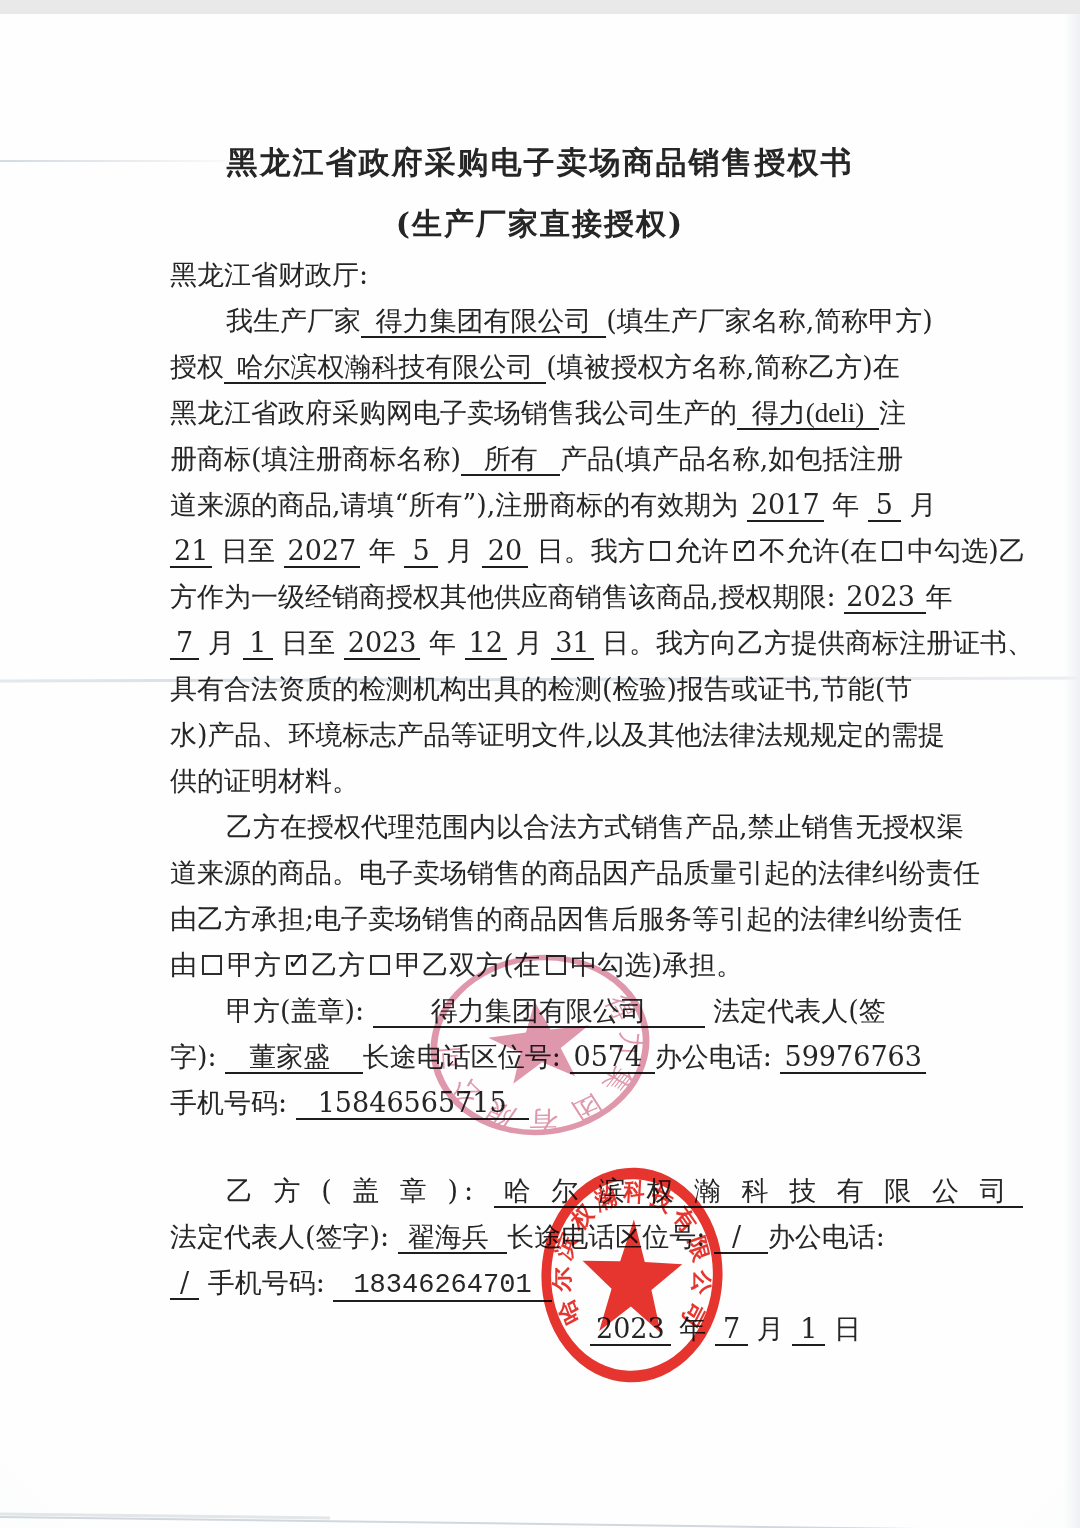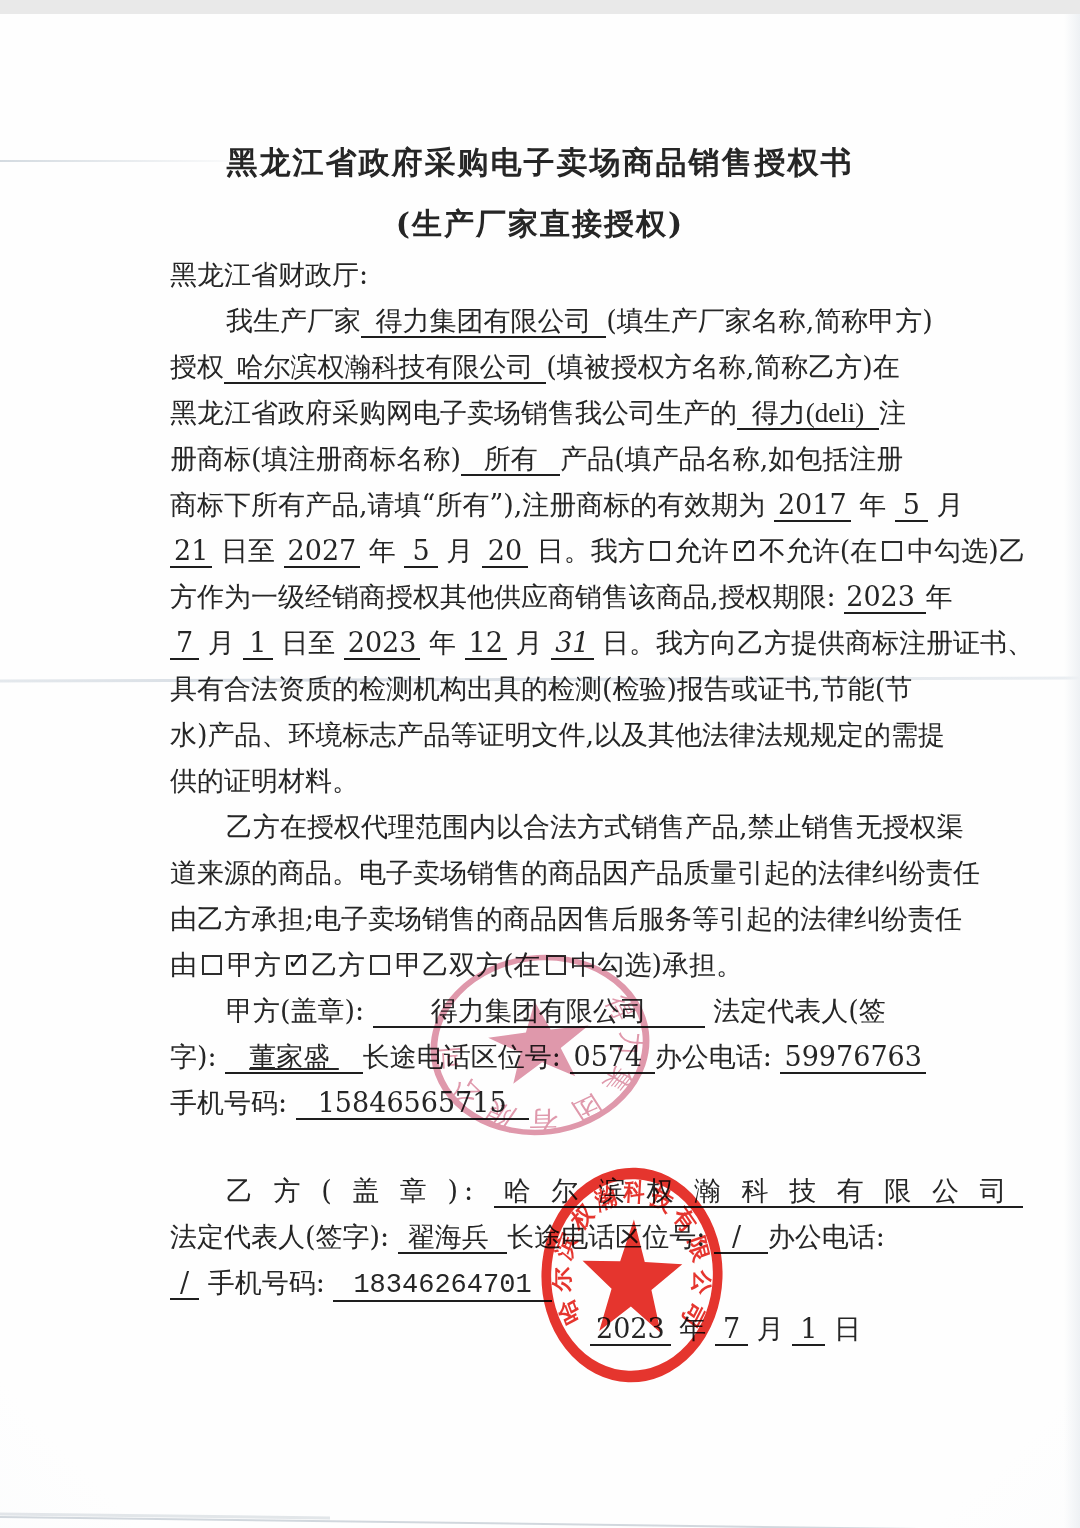--- a/index.html
+++ b/index.html
@@ -47,33 +47,33 @@
 
   <div class="doc-title">黑龙江省政府采购电子卖场商品销售授权书</div>
   <div class="doc-subtitle">(生产厂家直接授权)</div>
 
   <div class="doc-body" id="doc-body">
       <div class="line"><span>黑龙江省财政厅:</span></div>
       <div class="line indent"><span>我生产厂家</span><span class="u" style="padding: 0px 6px;"> 得力集团有限公司 </span><span> (填生产厂家名称,简称甲方)</span></div>
       <div class="line"><span>授权</span><span class="u" style="padding: 0px 4px;"> 哈尔滨权瀚科技有限公司 </span><span> (填被授权方名称,简称乙方)在</span></div>
       <div class="line"><span>黑龙江省政府采购网电子卖场销售我公司生产的</span><span class="u" style="padding: 0px 8px; font-family: Liberation Serif, serif;"> 得力(deli) </span><span> 注</span></div>
       <div class="line"><span>册商标(填注册商标名称)</span><span class="u" style="padding: 0px 14px;"> 所有 </span><span> 产品(填产品名称,如包括注册</span></div>
-      <div class="line"><span>商标下所有产品,请填“所有”),注册商标的有效期为 </span><span class="u" style="padding: 0px 4px;">2017</span><span> 年 </span><span class="u" style="padding: 0px 8px;">5</span><span> 月</span></div>
+      <div class="line"><span>道来源的商品,请填“所有”),注册商标的有效期为 </span><span class="u" style="padding: 0px 4px;">2017</span><span> 年 </span><span class="u" style="padding: 0px 8px;">5</span><span> 月</span></div>
       <div class="line"><span class="u" style="padding: 0px 4px;">21</span><span> 日至 </span><span class="u" style="padding: 0px 4px;">2027</span><span> 年 </span><span class="u" style="padding: 0px 8px;">5</span><span> 月 </span><span class="u" style="padding: 0px 6px;">20</span><span> 日。我方</span><span class="cb"></span><span>允许</span><span class="cb checked"><span class="mark">✓</span></span><span>不允许(在</span><span class="cb"></span><span>中勾选)乙</span></div>
       <div class="line"><span>方作为一级经销商授权其他供应商销售该商品,授权期限: </span><span class="u" style="padding: 0px 2px;"> 2023 </span><span> 年</span></div>
-      <div class="line"><span class="u" style="padding: 0px 6px;">7</span><span> 月 </span><span class="u" style="padding: 0px 6px;">1</span><span> 日至 </span><span class="u" style="padding: 0px 4px;">2023</span><span> 年 </span><span class="u" style="padding: 0px 4px;">12</span><span> 月 </span><span class="u" style="padding: 0px 4px; font-style: italic;">31</span><span> 日。我方向乙方提供商标注册证书、</span></div>
+      <div class="line"><span class="u" style="padding: 0px 6px;">7</span><span> 月 </span><span class="u" style="padding: 0px 6px;">1</span><span> 日至 </span><span class="u" style="padding: 0px 4px;">2023</span><span> 年 </span><span class="u" style="padding: 0px 4px;">12</span><span> 月 </span><span class="u" style="padding: 0px 4px;">31</span><span> 日。我方向乙方提供商标注册证书、</span></div>
       <div class="line"><span>具有合法资质的检测机构出具的检测(检验)报告或证书,节能(节</span></div>
       <div class="line"><span>水)产品、环境标志产品等证明文件,以及其他法律法规规定的需提</span></div>
       <div class="line"><span>供的证明材料。</span></div>
       <div class="line indent"><span>乙方在授权代理范围内以合法方式销售产品,禁止销售无授权渠</span></div>
       <div class="line"><span>道来源的商品。电子卖场销售的商品因产品质量引起的法律纠纷责任</span></div>
       <div class="line"><span>由乙方承担;电子卖场销售的商品因售后服务等引起的法律纠纷责任</span></div>
       <div class="line"><span>由</span><span class="cb"></span><span>甲方</span><span class="cb checked"><span class="mark">✓</span></span><span>乙方</span><span class="cb"></span><span>甲乙双方(在</span><span class="cb"></span><span>中勾选)承担。</span></div>
       <div class="line indent"><span>甲方(盖章): </span><span class="u" style="padding: 0px 58px;">得力集团有限公司</span><span> 法定代表人(签</span></div>
-      <div class="line"><span>字): </span><span class="u" style="padding: 0px 24px; text-decoration: underline;"> 董家盛 </span><span> 长途电话区位号: </span><span class="u" style="padding: 0px 4px;"> 0574 </span><span> 办公电话: </span><span class="u" style="padding: 0px 4px;"> 59976763</span></div>
+      <div class="line"><span>字): </span><span class="u" style="padding: 0px 24px;"> 董家盛 </span><span> 长途电话区位号: </span><span class="u" style="padding: 0px 4px;"> 0574 </span><span> 办公电话: </span><span class="u" style="padding: 0px 4px;"> 59976763</span></div>
       <div class="line"><span>手机号码: </span><span class="u" style="padding: 0px 22px;"> 15846565715 </span></div>
       <div class="line indent spaced gap-before"><span>乙 方 ( 盖 章 ): </span><span class="u" style="padding: 0px 10px;">哈 尔 滨 权 瀚 科 技 有 限 公 司</span></div>
       <div class="line"><span>法定代表人(签字): </span><span class="u" style="padding: 0px 10px;"> 翟海兵 </span><span> 长途电话区位号: </span><span class="u" style="padding: 0px 18px;">  /  </span><span> 办公电话:</span></div>
       <div class="line"><span class="u" style="padding: 0px 10px;">/</span><span> 手机号码: </span><span class="u" style="padding: 0px 20px; font-family: Liberation Mono, monospace;"> 18346264701 </span></div>
       <div class="line date"><span class="u" style="padding: 0px 6px;">2023</span><span> 年 </span><span class="u" style="padding: 0px 8px;">7</span><span> 月 </span><span class="u" style="padding: 0px 8px;">1</span><span> 日</span></div>
     </div>
 
   <svg class="stamp stamp1" viewBox="0 0 240 240" preserveAspectRatio="none">
     <circle cx="120" cy="120" r="110" fill="none" stroke="#c94f70" stroke-width="7"></circle>
     <polygon fill="#c94f70" points="120,65 132.9,102.2 172.3,103 140.9,126.8 152.3,164.5 120,142 87.7,164.5 99.1,126.8 67.7,103 107.1,102.2"></polygon>

